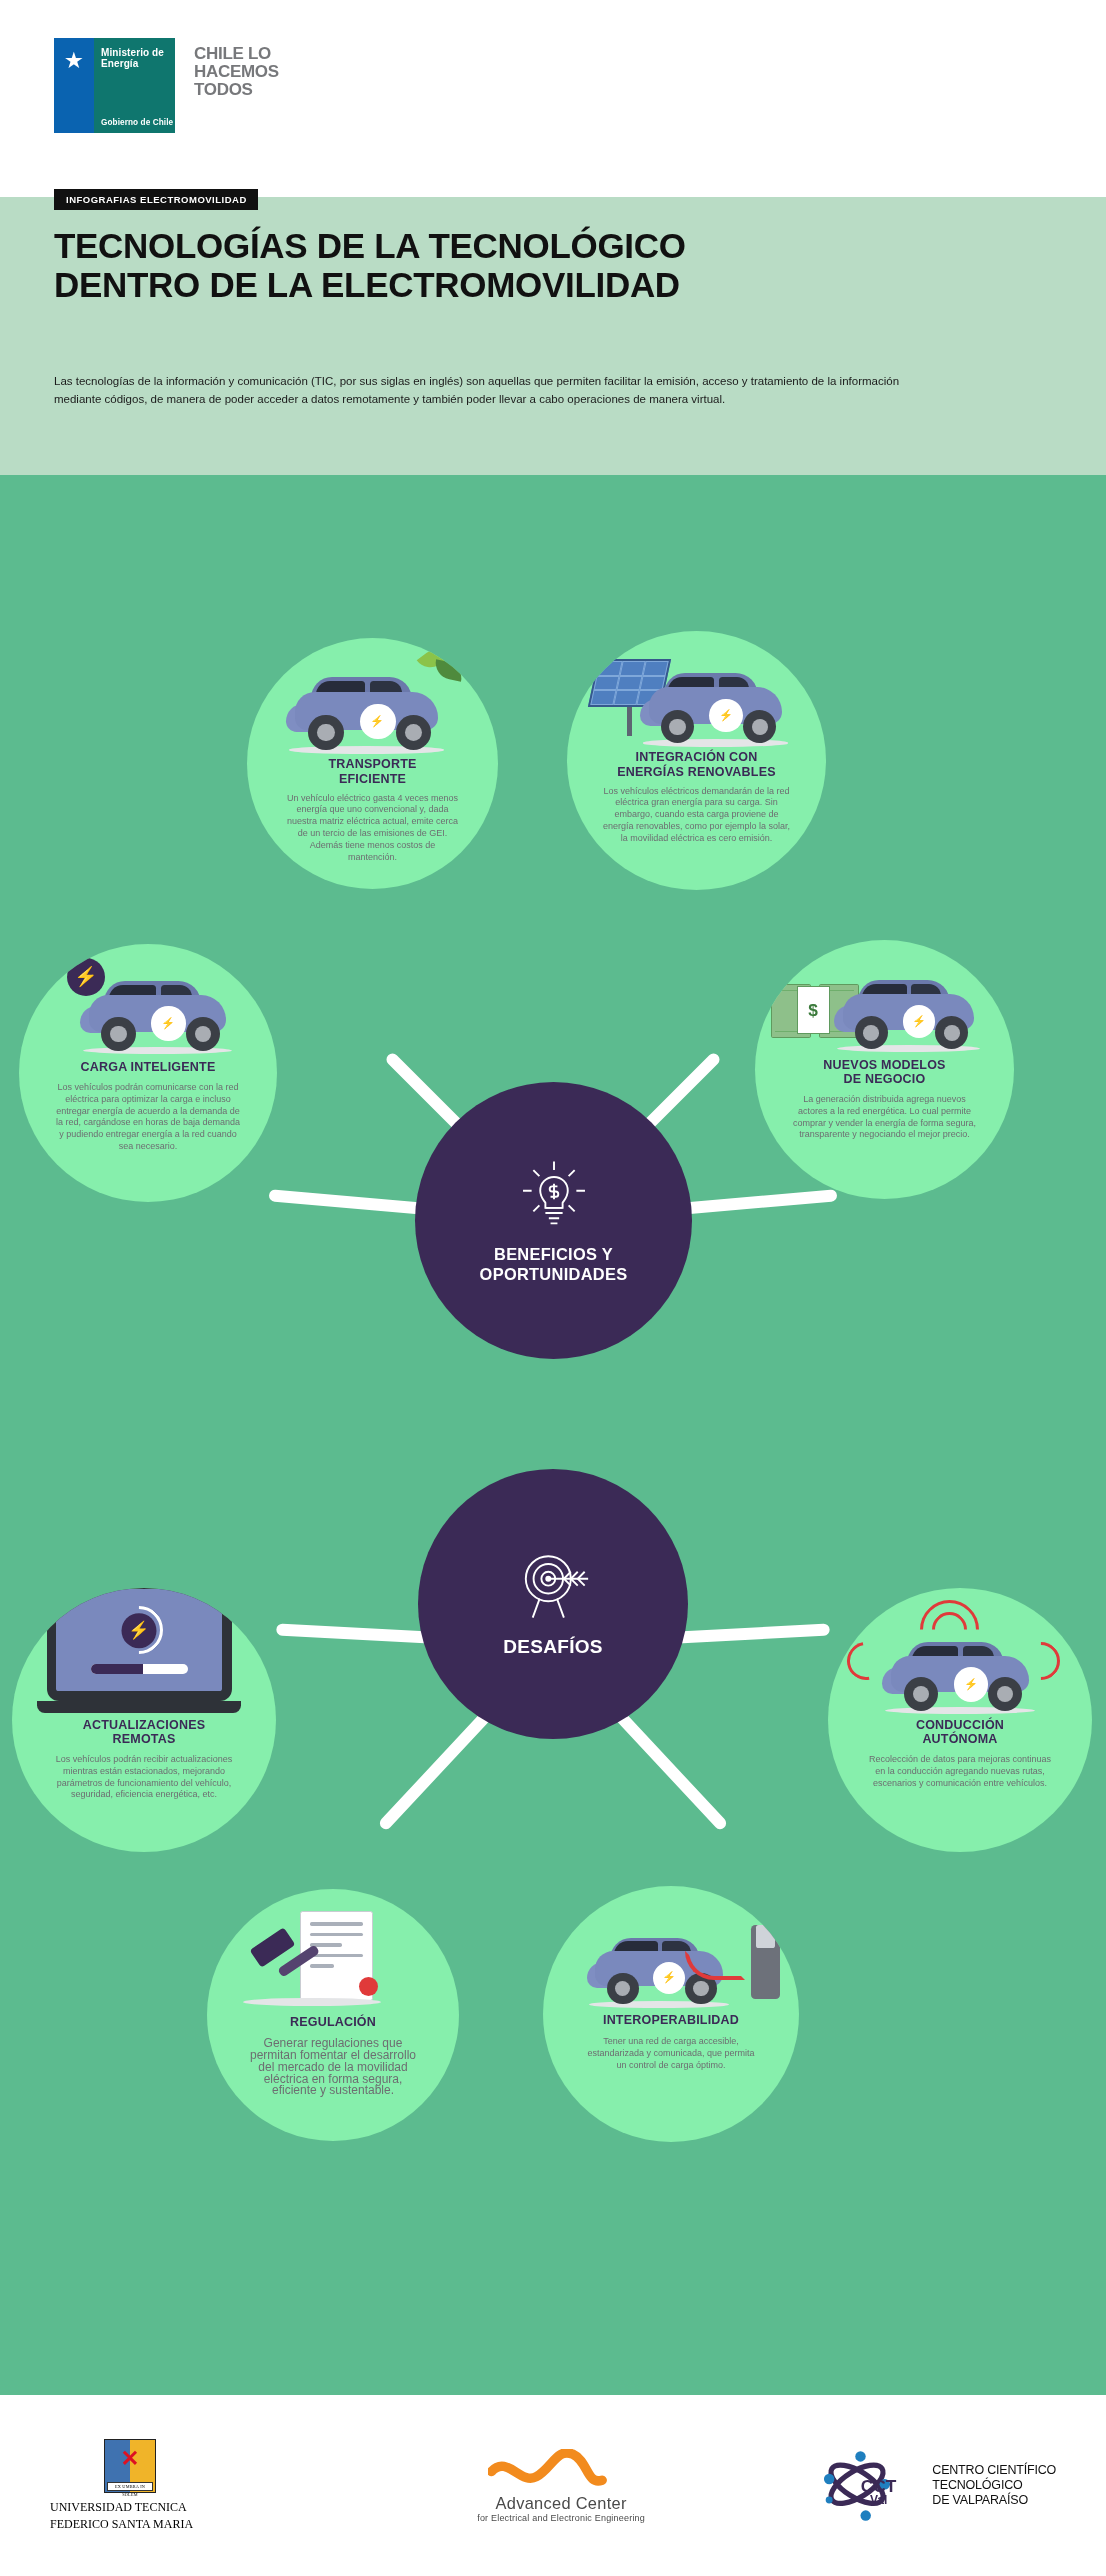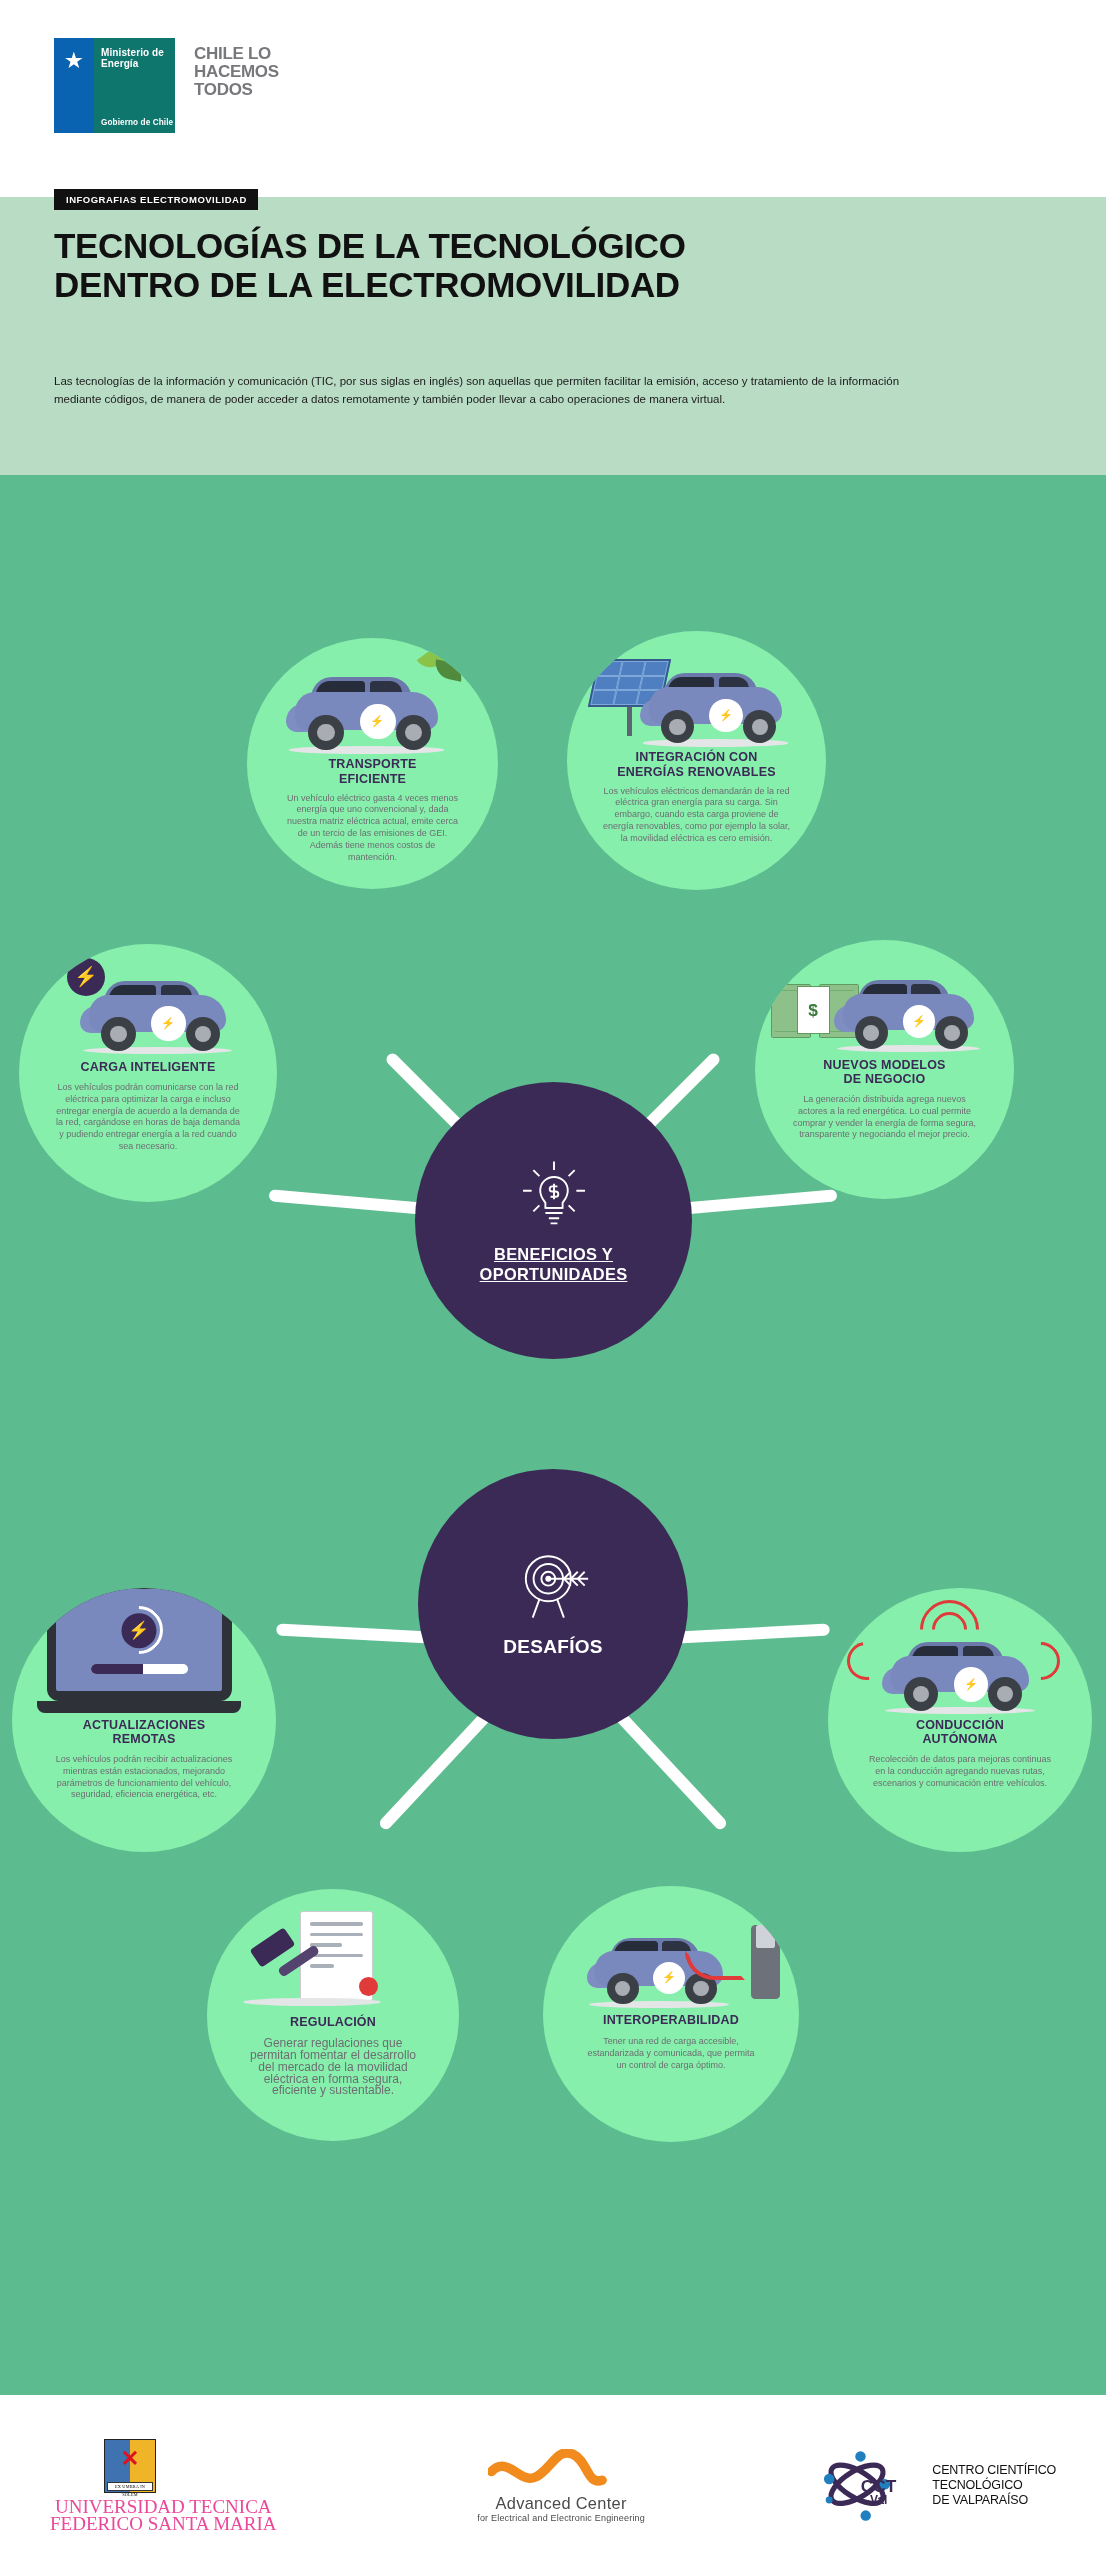--- a/index.html
+++ b/index.html
@@ -247,21 +247,21 @@
   .usm-shield {
     width:52px; height:54px; display:flex; border:0.9px solid #222; position:relative;
   }
   .usm-shield .h1 { width:50%; background:#3f72b0; position:relative; }
   .usm-shield .h2 { width:50%; background:#f0b429; position:relative; }
   .usm-x {
     position:absolute; inset:14% 10% 40% 10%;
     color:#d12; font-size:22.5px; line-height:1; display:flex; align-items:center; justify-content:center;
     font-weight:bold;
   }
-  .usm-text { font-family:"Liberation Serif", serif; font-size:19px; line-height:16.4px; color:#ec4899;text-align:center; }
+  .usm-text { font-family:"Liberation Serif", serif; font-size:12px; line-height:16.4px; color:#000000; }
   .usm-motto {
     position:absolute; left:1.7px; right:1.7px; bottom:0.9px; height:9.5px;
     background:#fff; border:0.9px solid #333; font-size:4.3px; text-align:center;
     font-family:"Liberation Serif", serif; line-height:8.6px; letter-spacing:0.2px;
   }
   .ace-wave { width:147px; height:45px; }
   .ace-t1 { font-size:16.4px; color:#4a4a4a; letter-spacing:0.3px; }
   .ace-t2 { font-size:9px; color:#4a4a4a; letter-spacing:0.2px; }
   .cct-text { font-size:12.5px; line-height:14.7px; color:#111; letter-spacing:-0.2px; }
 </style>
@@ -419,21 +419,21 @@
       <p style="font-size:9px;line-height:11.8px;width:185px;margin-top:7px;">La generación distribuida agrega nuevos actores a la red energética. Lo cual permite comprar y vender la energía de forma segura, transparente y negociando el mejor precio.</p>
     </div>
 
     <div class="hub" style="left:415px;top:1082px;width:277px;height:277px;">
       <svg width="66" height="74" viewBox="0 0 76 86" fill="none" stroke="#ffffff" stroke-width="2.2" style="margin-bottom:12px;">
         <path d="M38 22c-9 0-16 7-16 16 0 7 4 11 6 14v6h20v-6c2-3 6-7 6-14 0-9-7-16-16-16z"></path>
         <path d="M28 58h20M28 64h20M32 70h12M34 76h8"></path>
         <path d="M38 30v18M42 33h-6a3 3 0 000 6h4a3 3 0 010 6h-6"></path>
         <path d="M38 4v10M14 14l7 7M62 14l-7 7M2 38h10M74 38h-10M14 62l7-7M62 62l-7-7"></path>
       </svg>
-      <div class="hub-label" style="font-size:16.4px;line-height:20px;text-decoration:underline;">
+      <div class="hub-label" style="font-size:16.4px;line-height:20px;">
         <div>BENEFICIOS Y</div>
         <div>OPORTUNIDADES</div>
       </div>
     </div>
   </div>
 
   <div>
 
     <div class="spoke" style="left:553px;top:1638px;width:277px;transform:rotate(183deg);"></div>
     <div class="spoke" style="left:553px;top:1638px;width:277px;transform:rotate(-3deg);"></div>

